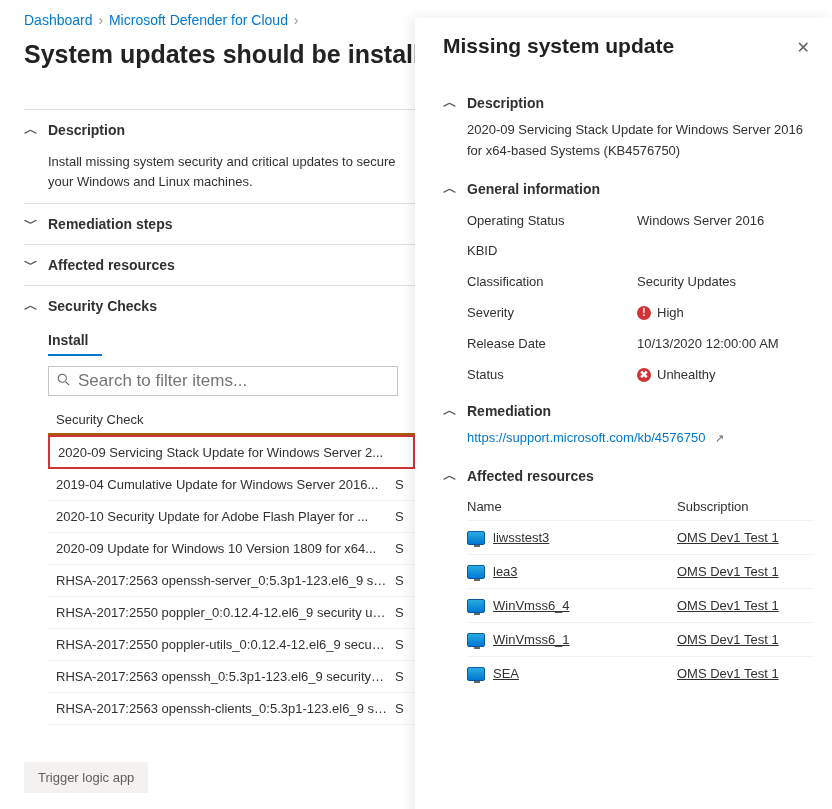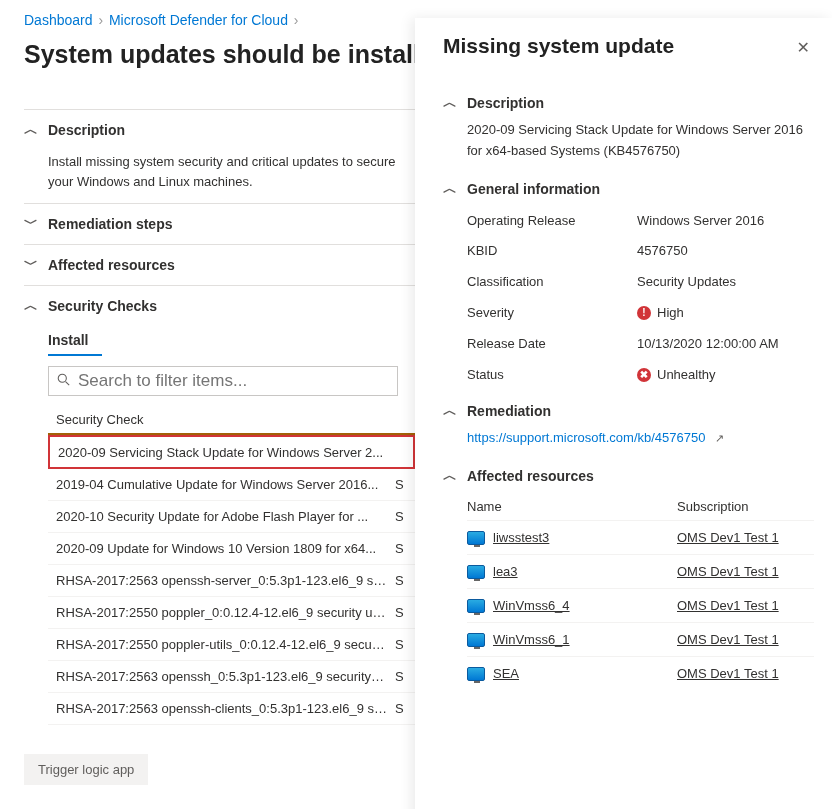--- a/index.html
+++ b/index.html
@@ -26,21 +26,21 @@
   .search-box input { border:none; outline:none; flex:1; font-size:17px; font-family:inherit; color:#323130; }
 
   .table { margin-left:24px; }
   .th-row { display:flex; padding:6px 8px; font-size:13px; color:#323130; font-weight:400; border-bottom:2px solid #a16207;}
   .th-row .col1 { flex:1; }
   .trow { display:flex; align-items:center; height:32px; padding:0 8px; border-bottom:1px solid #f3f2f1; font-size:13px; cursor:pointer; }
   .trow .col1 { flex:1; overflow:hidden; text-overflow:ellipsis; white-space:nowrap; padding-right:8px; }
   .trow .col2 { width:12px; }
   .trow.highlight { border:2px solid #d13438; background:#fff; height:34px; }
 
-  .footer-btn { position:absolute; left:24px; bottom:24px; }
+  .footer-btn { position:absolute; left:24px; bottom:16px; }
   .btn-secondary { background:#f3f2f1; border:none; padding:8px 14px; font-size:13px; color:#605e5c; cursor:pointer; font-family:inherit; }
 
   
   .right { position:absolute; left:415px; top:18px; width:417px; height:809px; background:#fff; box-shadow: -4px 0 12px rgba(0,0,0,0.08); padding:16px 18px 0 28px; overflow:hidden;}
   .panel-header { display:flex; justify-content:space-between; align-items:flex-start; }
   .panel-title { font-size:21px; font-weight:600; margin:0 0 36px 0; color:#222; }
   .close-x { font-size:16px; color:#605e5c; cursor:pointer; padding:4px;}
 
   .psection { margin-bottom:12px; }
   .psection-header { display:flex; align-items:center; gap:10px; font-weight:600; font-size:14px; margin-bottom:8px; cursor:pointer;}
@@ -184,26 +184,25 @@
       <div class="psection-body">2020-09 Servicing Stack Update for  Windows Server 2016 for x64-based Systems (KB4576750)</div>
     </div>
 
     <div class="psection">
       <div class="psection-header">
         <span class="chev">︿</span>
         <span>General information</span>
       </div>
       <div class="psection-body" style="margin-bottom:12px;">
         <div class="kv">
-            <div class="k">Operating Release</div>
+            <div class="k">Operating Status</div>
             <div class="v">Windows Server 2016</div>
           </div>
         <div class="kv">
             <div class="k">KBID</div>
-            <div class="v">4576750</div>
           </div>
         <div class="kv">
             <div class="k">Classification</div>
             <div class="v">Security Updates</div>
           </div>
         <div class="kv">
             <div class="k">Severity</div>
             <div class="v">
               <span class="ic-high">!</span>
               <span>High</span>

